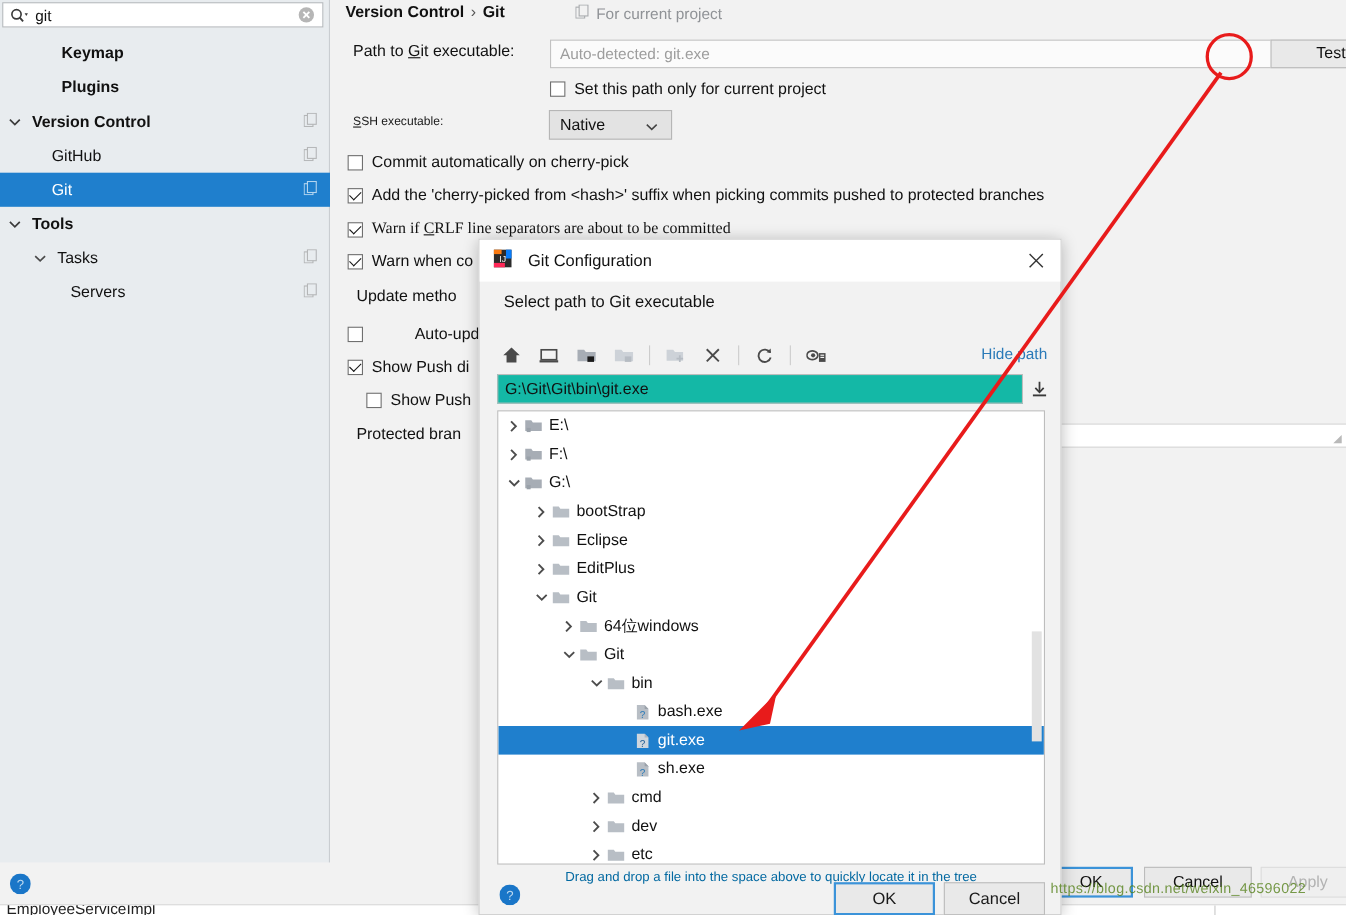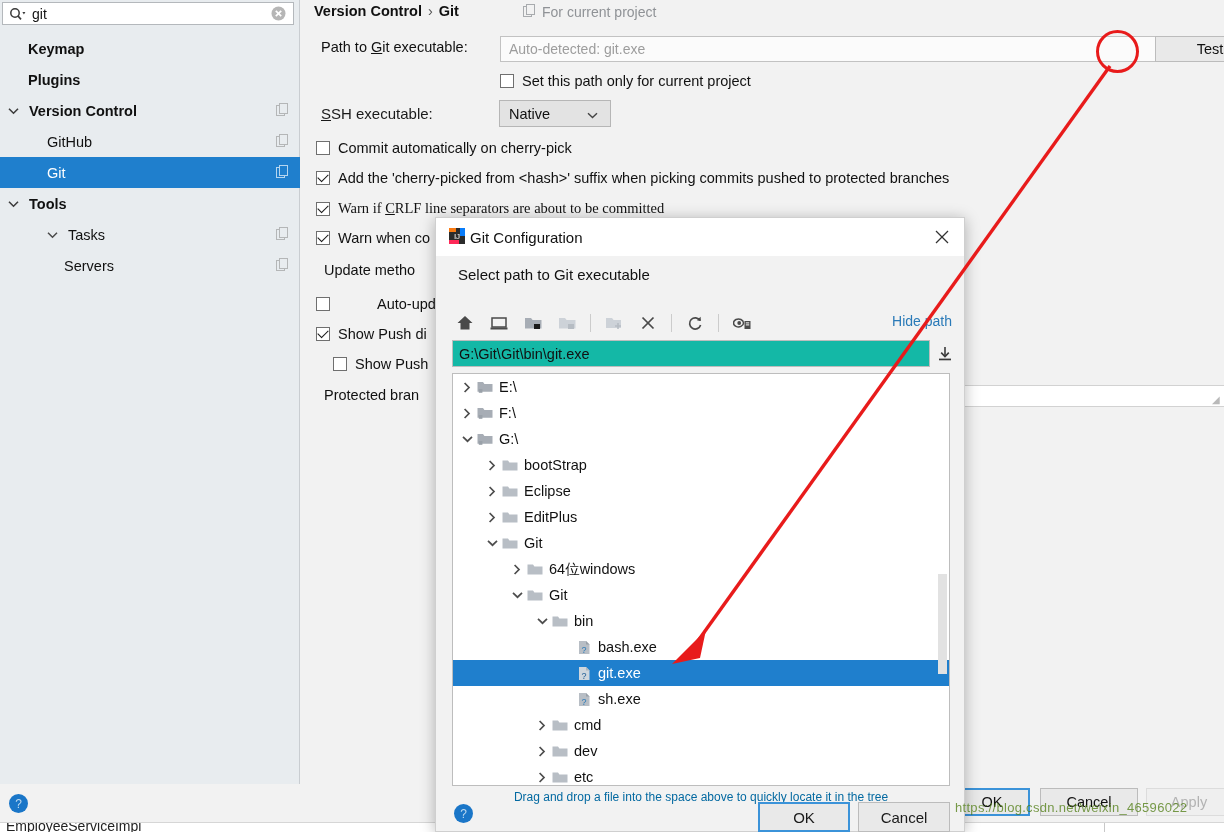--- a/index.html
+++ b/index.html
@@ -48,21 +48,21 @@
     width: 14px; height: 14px; margin-left: 6px; margin-right: 2px;
     display: flex; align-items: center; justify-content: center;
     color: #555;
   }
   .tree-item .lbl { white-space: nowrap; }
   .tree-item .copy-badge {
     position: absolute; right: 11px; top: 50%; transform: translateY(-50%);
     opacity: .55;
   }
   .tree-item.sel .copy-badge { opacity: .85; }
-  .tree-item.bold .lbl { font-weight: bold; }
+  .tree-item.bold .lbl { font-weight: bold; margin-left: 28px; }
 
   .help-btn-left {
     position: absolute; left: 9px; top: 794px; width: 19px; height: 19px;
   }
 
   
   .bottom-strip {
     position: absolute; left: 0; top: 822px; width: 1224px; height: 10px;
     background: #ffffff; overflow: hidden;
     border-top: 1px solid #d6d6d6;
@@ -124,21 +124,21 @@
     margin-right: 8px; display: inline-flex; align-items: center; justify-content: center;
     flex: 0 0 auto;
   }
   .cbox.checked::after {
     content: ""; display: block; width: 9px; height: 5px;
     border-left: 1.6px solid #1a1a1a; border-bottom: 1.6px solid #1a1a1a;
     transform: rotate(-45deg) translate(1px, -1px);
   }
   .und { text-decoration: underline; }
 
-  .ssh-label { position: absolute; left: 20px; top: 105px; font-size: 15px; }
+  .ssh-label { position: absolute; left: 20px; top: 105px; font-size: 11px; }
   .ssh-combo {
     position: absolute; left: 198px; top: 100px; width: 112px; height: 27px;
     background: #e3e3e3; border: 1px solid #b6b6b6;
     display: flex; align-items: center;
   }
   .ssh-combo .val { margin-left: 9px; font-size: 14.5px; color: #111; flex: 1; }
   .ssh-combo .chev { margin-right: 12px; }
 
   .plain-row {
     position: absolute; font-size: 14.5px; color: #111; white-space: nowrap;
@@ -170,21 +170,21 @@
     background: #f2f2f2;
     box-shadow: 0 2px 14px rgba(0,0,0,.28);
     border: 1px solid #cfcfcf;
   }
   .dlg-titlebar {
     position: absolute; left: 0; top: 0; width: 100%; height: 38px;
     background: #ffffff; display: flex; align-items: center;
   }
   .dlg-title {
     margin-left: 12px; font-size: 15px; color: #111; display: flex;
-    align-items: center; gap: 4px;
+    align-items: center; gap: 14px;
   }
   .dlg-close {
     position: absolute; right: 14px; top: 11px; width: 16px; height: 16px;
   }
   .dlg-subtitle {
     position: absolute; left: 22px; top: 48px; font-size: 15px; color: #111;
   }
   .dlg-toolbar {
     position: absolute; left: 14px; top: 88px; width: 502px; height: 34px;
     display: flex; align-items: center; gap: 4px;
@@ -325,21 +325,21 @@
 
         <div class="tree-item bold">
           <span class="twisty">
             <svg width="11" height="8" viewBox="0 0 11 8">
                 <path d="M1 1.8 L5.5 6.2 L10 1.8" fill="none" stroke="#3c3c3c" stroke-width="1.6"></path>
               </svg>
           </span>
           <span class="lbl" style="margin-left:7px">Tools</span>
         </div>
 
-        <div class="tree-item" style="padding-left:39px">
+        <div class="tree-item" style="padding-left:23px">
           <span class="twisty">
             <svg width="11" height="8" viewBox="0 0 11 8">
                 <path d="M1 1.8 L5.5 6.2 L10 1.8" fill="none" stroke="#4a4a4a" stroke-width="1.5"></path>
               </svg>
           </span>
           <span class="lbl" style="margin-left:7px">Tasks</span>
           <span class="copy-badge">
             <svg width="13" height="13" viewBox="0 0 13 13">
                 <rect x="0.5" y="2.5" width="8" height="10" fill="none" stroke="#8a8a8a"></rect>
                 <rect x="3.5" y="0.5" width="8" height="10" fill="#e8ecef" stroke="#8a8a8a"></rect>

